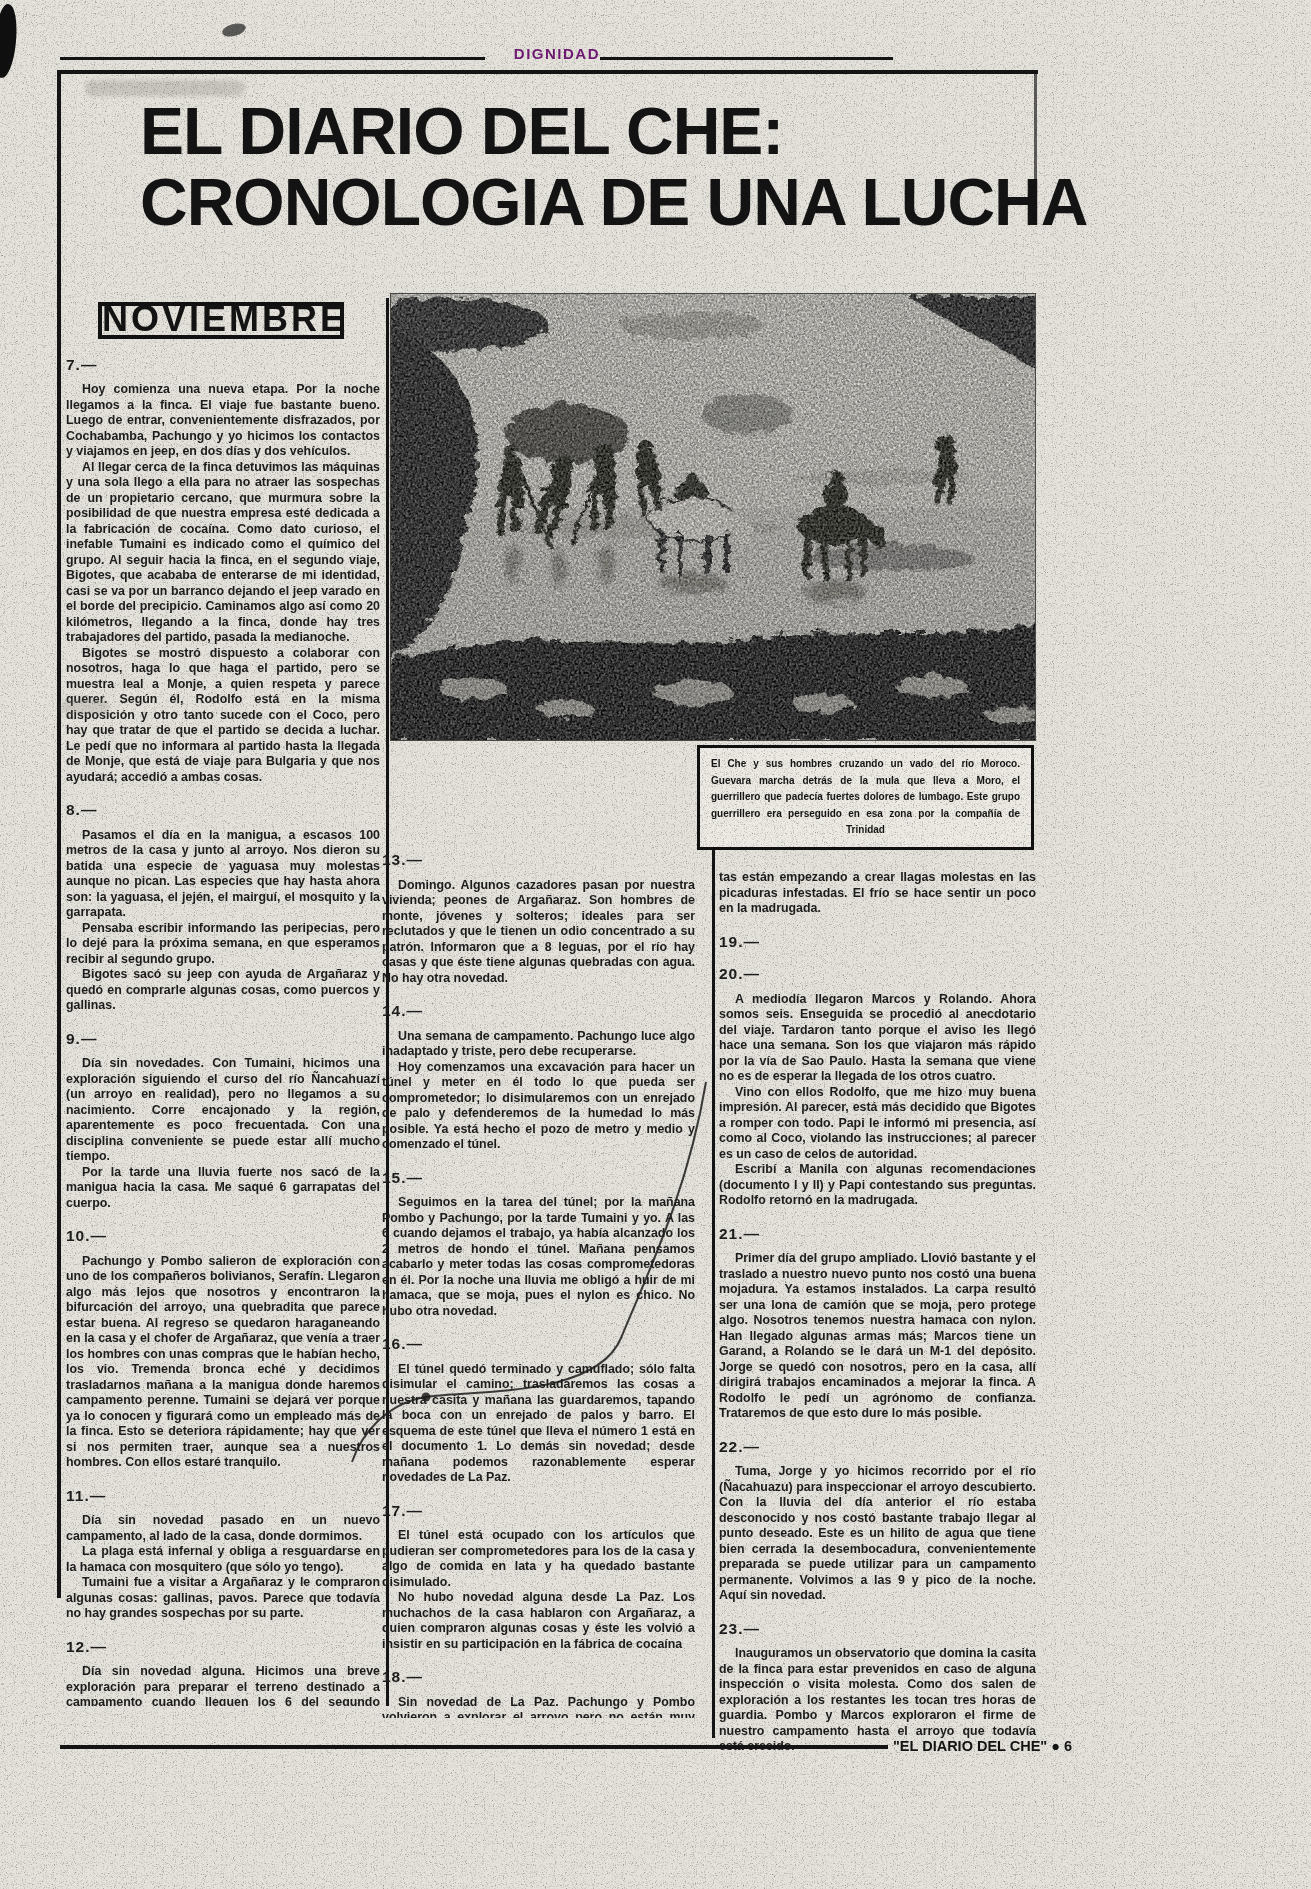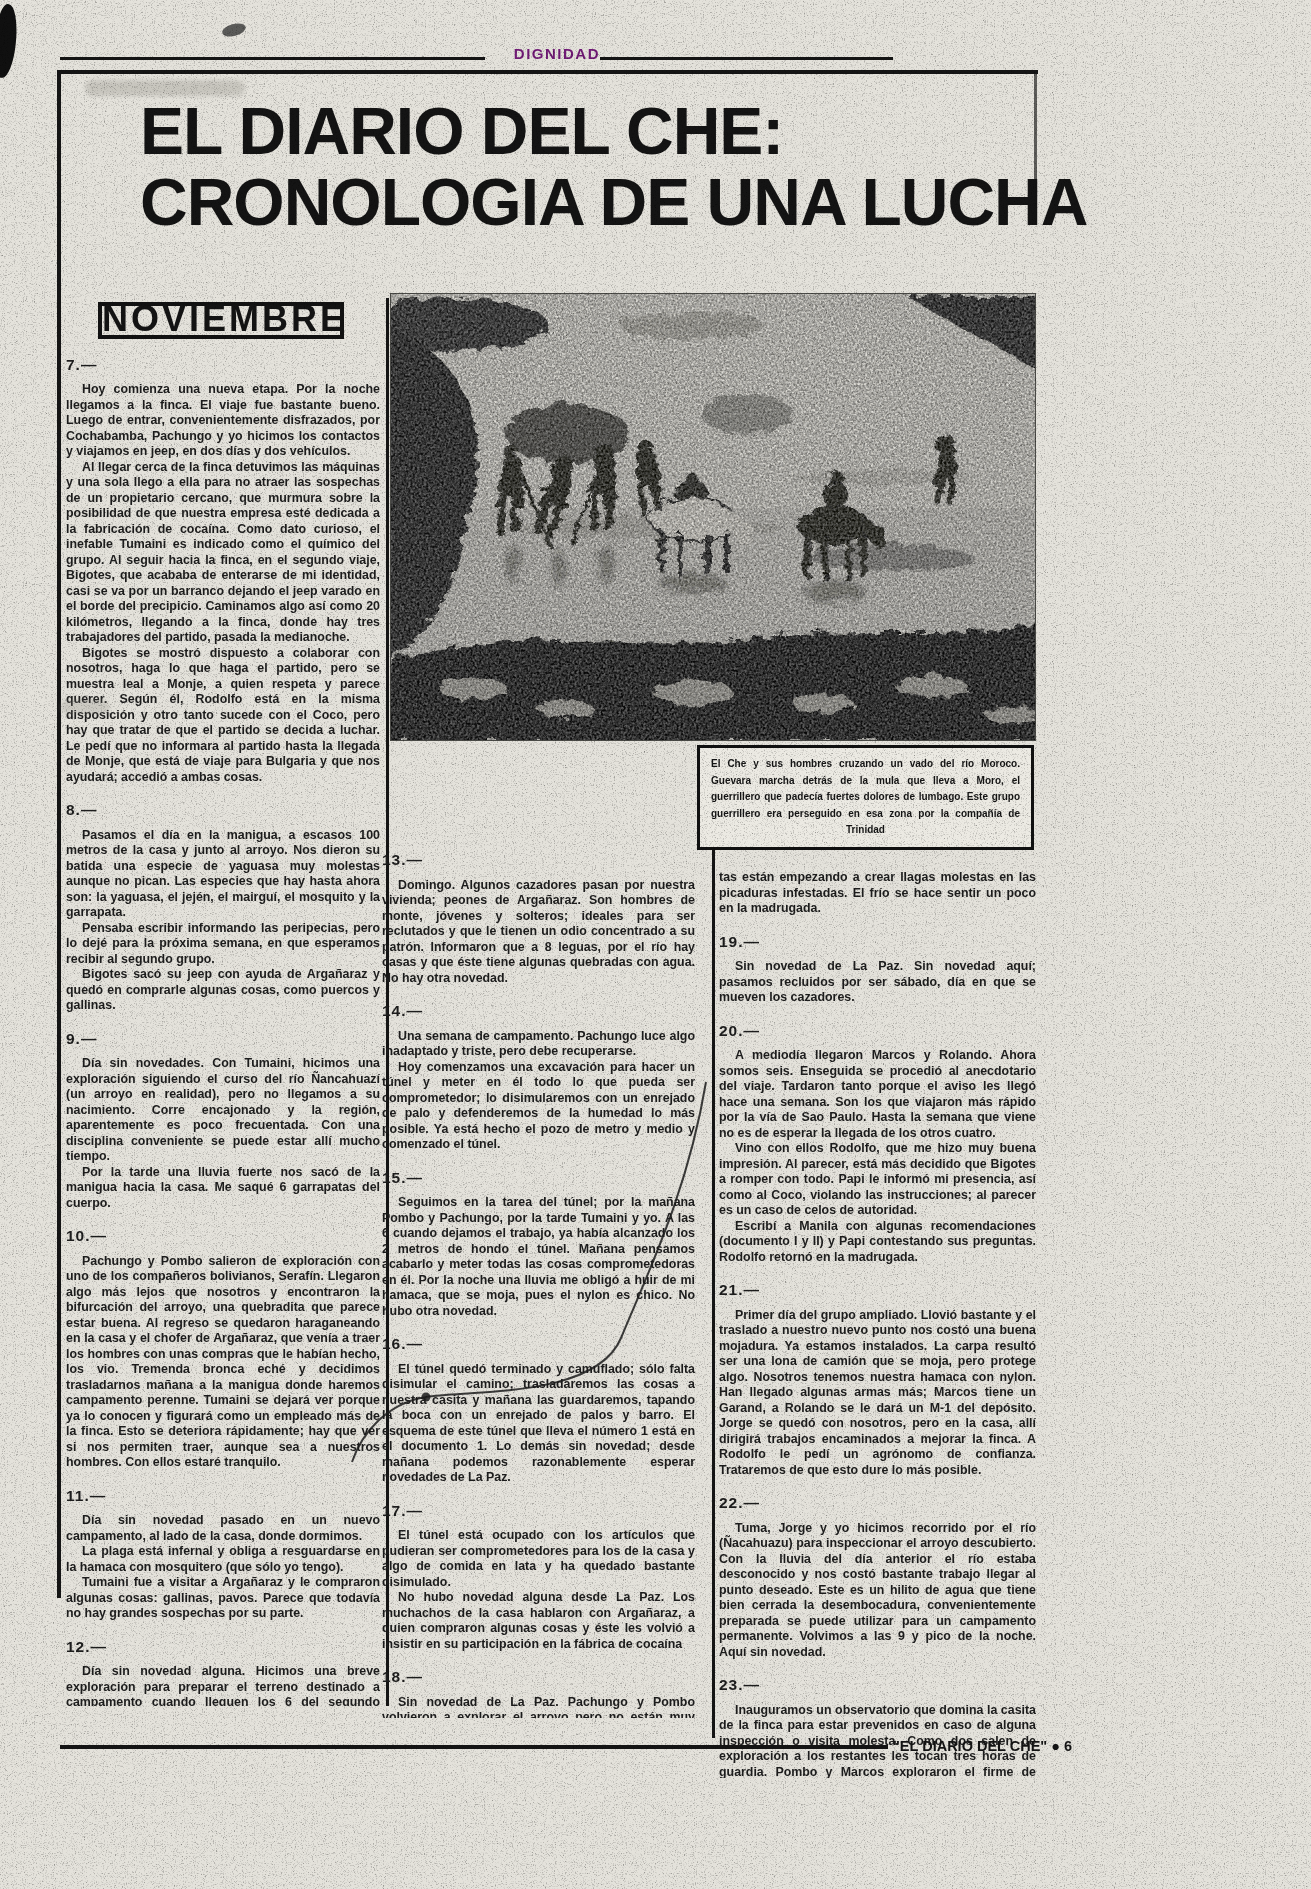--- a/index.html
+++ b/index.html
@@ -239,21 +239,20 @@
   <article>
     <div class="day">18.—</div>
     <p>Sin novedad de La Paz. Pachungo y Pombo volvieron a explorar el arroyo pero no están muy convencidos de que sea el campamento indicado. El lunes lo exploraremos con Tumaini. Argañaraz vino a arreglar el camino para sacar piedras del río y estuvo un buen rato en ese trabajo. Al parecer, no sospecha de nuestra presencia aquí. Todo transcurre monótonamente; los mosquitos y las garrapa-</p>
   </article>
 </section>
 
 <section class="col col-right">
   <p class="cont">tas están empezando a crear llagas molestas en las picaduras infestadas. El frío se hace sentir un poco en la madrugada.</p>
   <article>
     <div class="day">19.—</div>
-    <p>Sin novedad de La Paz. Sin novedad aquí; pasamos recluidos por ser sábado, día en que se mueven los cazadores.</p>
   </article>
   <article>
     <div class="day">20.—</div>
     <p>A mediodía llegaron Marcos y Rolando. Ahora somos seis. Enseguida se procedió al anecdotario del viaje. Tardaron tanto porque el aviso les llegó hace una semana. Son los que viajaron más rápido por la vía de Sao Paulo. Hasta la semana que viene no es de esperar la llegada de los otros cuatro.</p>
     <p>Vino con ellos Rodolfo, que me hizo muy buena impresión. Al parecer, está más decidido que Bigotes a romper con todo. Papi le informó mi presencia, así como al Coco, violando las instrucciones; al parecer es un caso de celos de autoridad.</p>
     <p>Escribí a Manila con algunas recomendaciones (documento I y II) y Papi contestando sus preguntas. Rodolfo retornó en la madrugada.</p>
   </article>
   <article>
     <div class="day">21.—</div>
     <p>Primer día del grupo ampliado. Llovió bastante y el traslado a nuestro nuevo punto nos costó una buena mojadura. Ya estamos instalados. La carpa resultó ser una lona de camión que se moja, pero protege algo. Nosotros tenemos nuestra hamaca con nylon. Han llegado algunas armas más; Marcos tiene un Garand, a Rolando se le dará un M-1 del depósito. Jorge se quedó con nosotros, pero en la casa, allí dirigirá trabajos encaminados a mejorar la finca. A Rodolfo le pedí un agrónomo de confianza. Trataremos de que esto dure lo más posible.</p>

